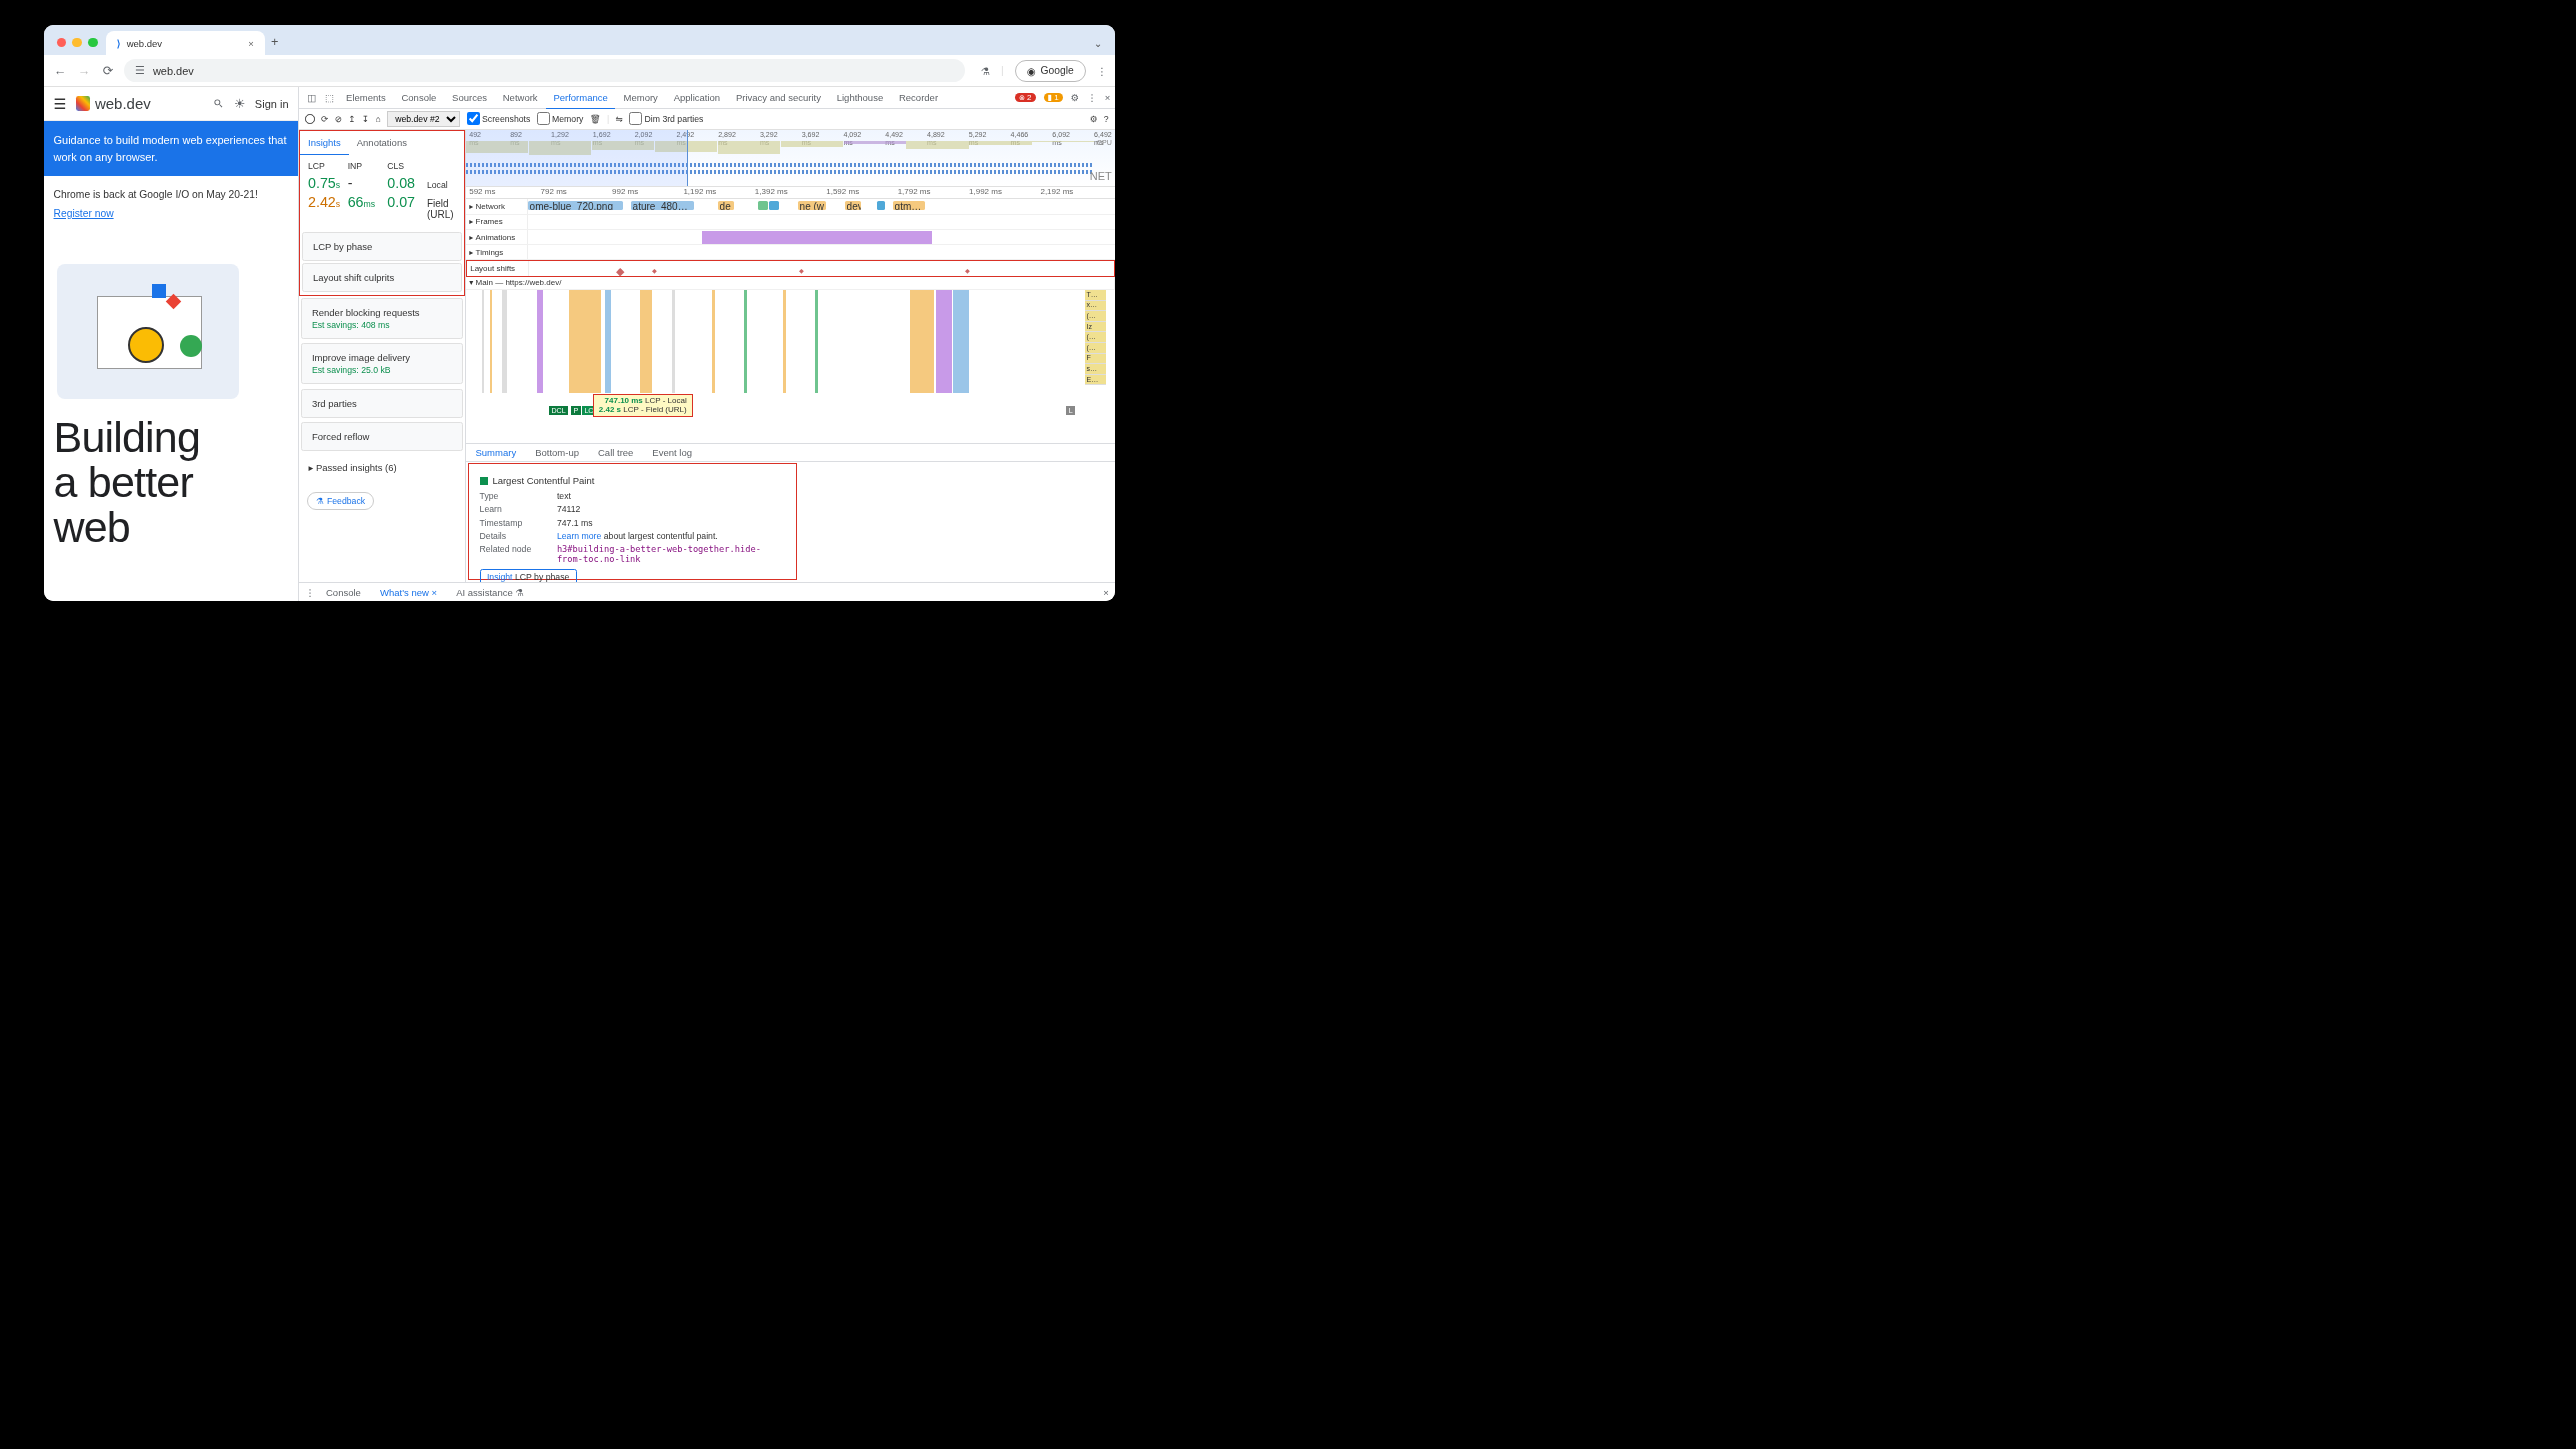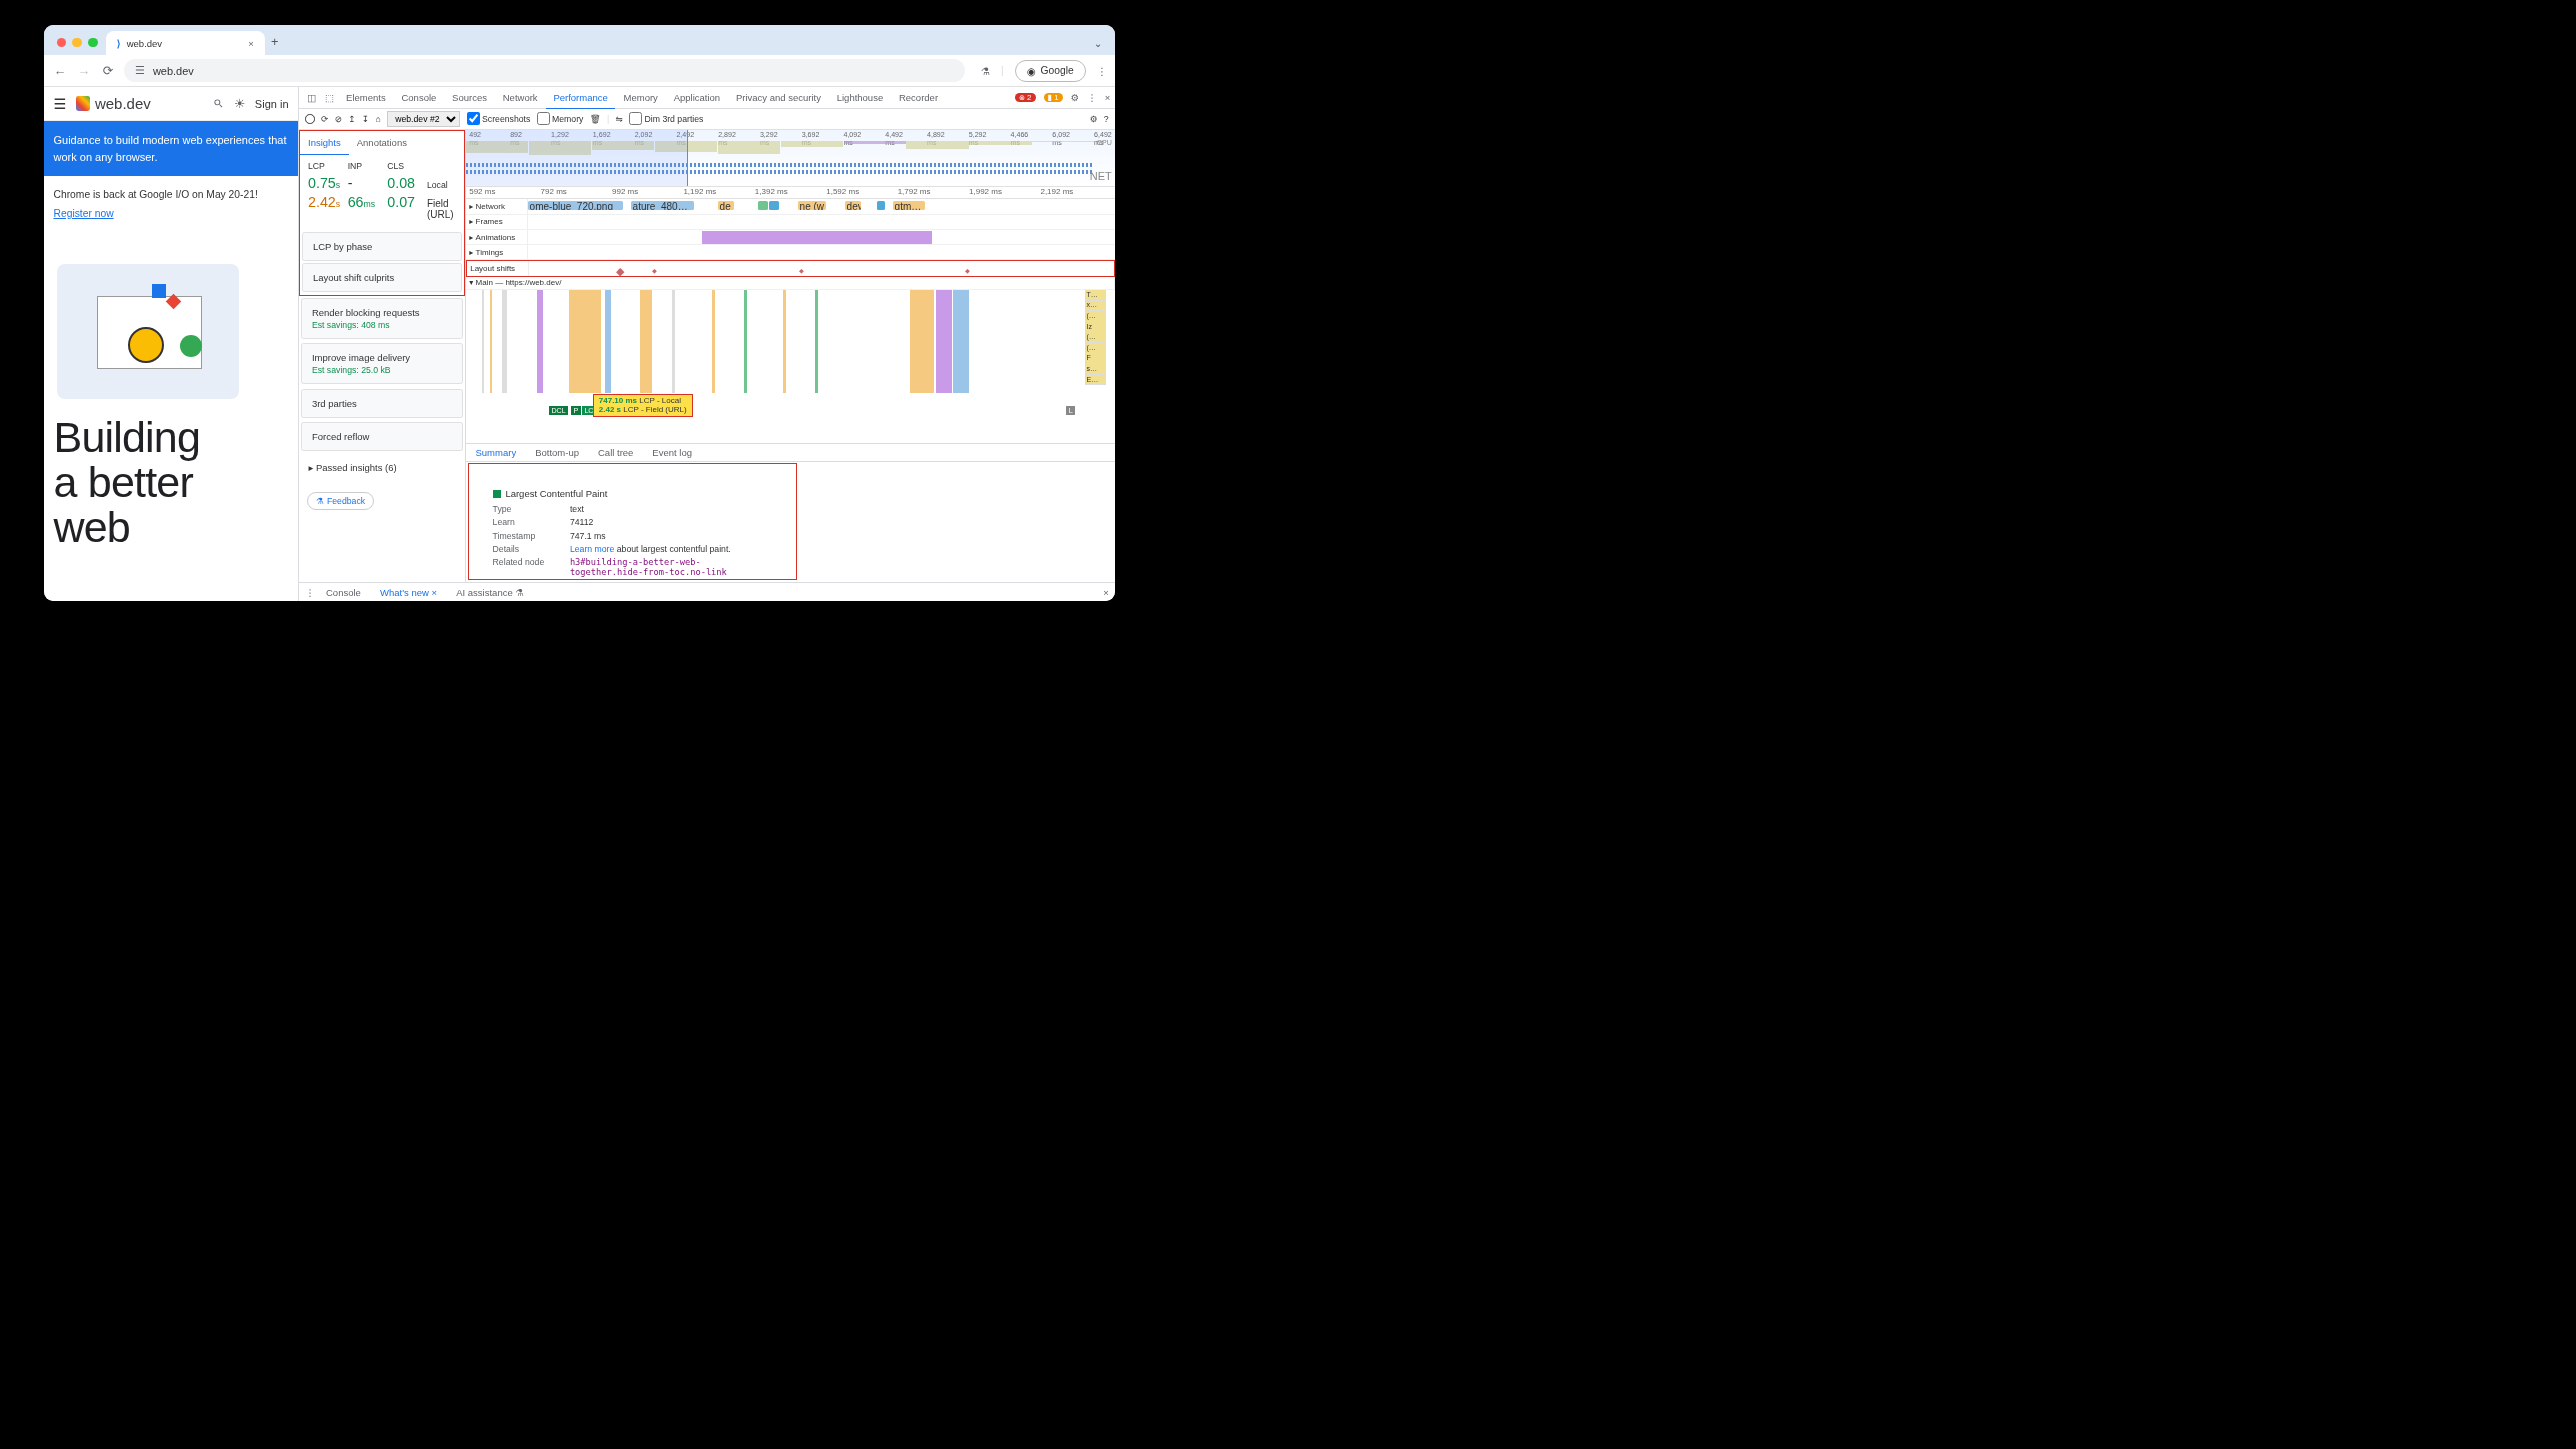--- a/index.html
+++ b/index.html
@@ -105,30 +105,30 @@
 .track-label { width: 62px; padding: 1.6px 3.2px; font-size: 8px; color: #333; background: #fff; border-right: 0.8px solid #eee; display:flex; align-items:center; gap:2.4px; }
 .track-content { flex: 1; position: relative; height: 14.3px; }
 .net-block { position: absolute; height: 9.5px; top: 1.6px; font-size: 10px; padding: 0 1.6px; overflow: hidden; white-space: nowrap; border-radius:1.6px; }
 .frames-bar { position:absolute; left:174px; top:1.6px; height:12.7px; width:230px; background:#c89ae8; }
 .layout-shifts-highlight { border: 1.6px solid #d93025; }
 .main-thread { height: 127px; position: relative; background: #fff; }
 .flame-col { position: absolute; width: 2.4px; top: 0; bottom: 24px; }
 .side-labels { position:absolute; right:9.5px; top:0; width:20.6px; background:#f0e090; font-size:7.1px; color:#333; }
 .side-labels div { padding:0.8px 1.6px; border-bottom:0.8px solid #ddd; }
 
-.lcp-callout { position: absolute; border: 1.6px solid #d93025; background: #fde047; padding: 1.6px 4.8px; font-size: 8px; }
+.lcp-callout { position: absolute; border: 1.6px solid #d93025; background: #fef9c3; padding: 1.6px 4.8px; font-size: 8px; text-align: right; }
 .lcp-callout .green { color: #0d904f; font-weight: 600; }
 .lcp-marker { position:absolute; font-size:7.1px; color:#fff; padding:0.8px 2.4px; }
 
 
 .bottom-tabs { display: flex; border-top: 0.8px solid #dadce0; border-bottom: 0.8px solid #dadce0; font-size: 9.5px; height: 19px; }
 .btab { padding: 3.2px 9.5px; color: #5f6368; cursor: pointer; }
 .btab.active { color: #1a73e8; }
 
-.summary-panel { padding: 24px; font-size: 9.5px; border: 1.6px solid #d93025; margin: 1.6px; height: 117px; width: 329px; }
+.summary-panel { padding: 11px; font-size: 9.5px; border: 1.6px solid #d93025; margin: 1.6px; height: 117px; width: 329px; }
 .summary-title { display: flex; align-items: center; gap: 4.8px; font-weight: 500; margin-bottom: 4.8px; }
 .summary-title .sq { width: 8px; height: 8px; background: #0d904f; }
 .summary-grid { display: grid; grid-template-columns: 71px auto; gap: 3.2px 6.3px; font-size: 8.7px; color: #5f6368; }
 .summary-grid .val { color: #333; }
 .summary-grid a { color: #1a73e8; text-decoration:none; }
 .rel-node { font-family: monospace; color: #881280; font-size: 8.7px; }
 .insight-pill { border: 0.8px solid #1a73e8; border-radius: 2.4px; padding: 2.4px 6.3px; font-size: 8.7px; display: inline-block; margin-top: 4.8px; }
 .insight-pill .lbl { color: #1a73e8; }
 
 

